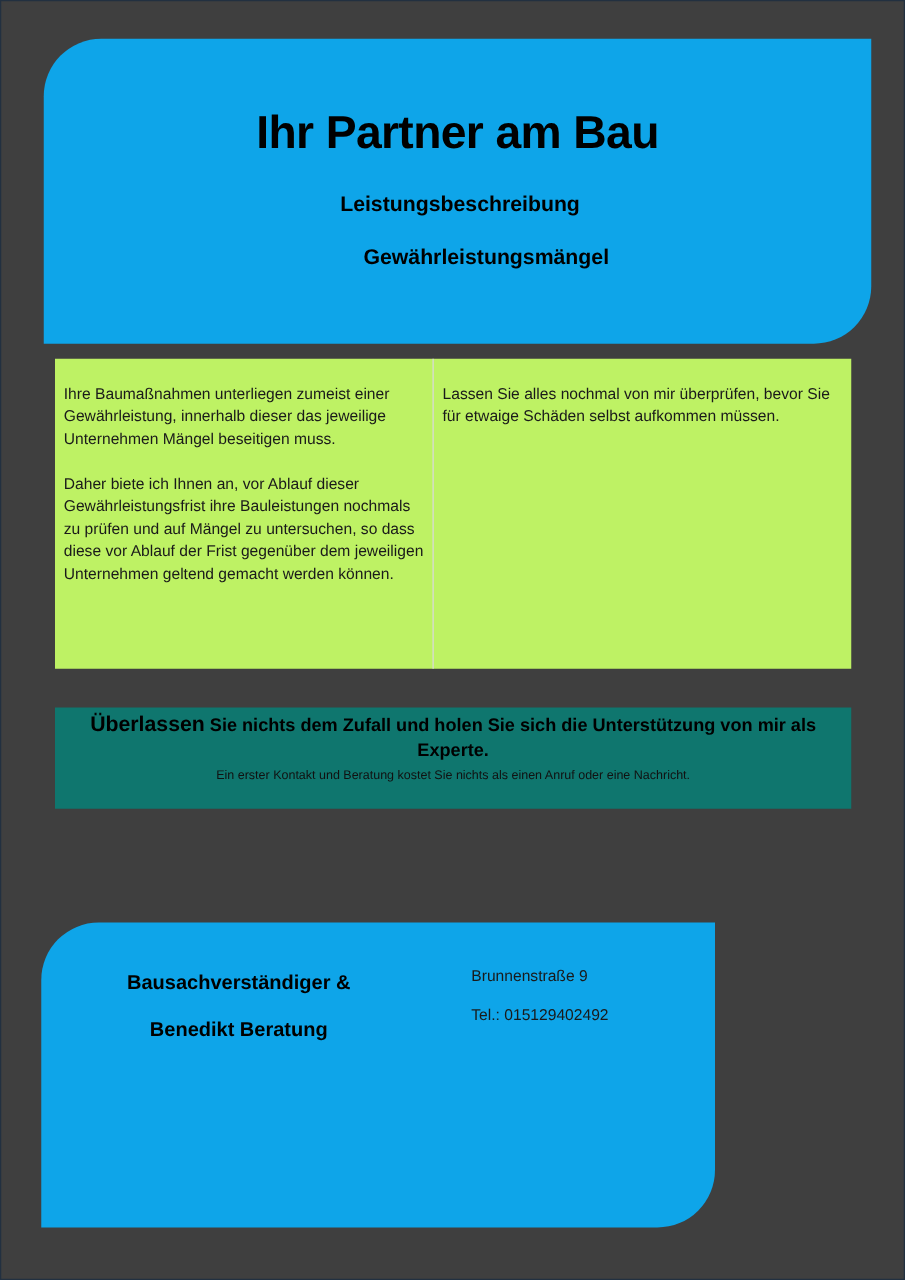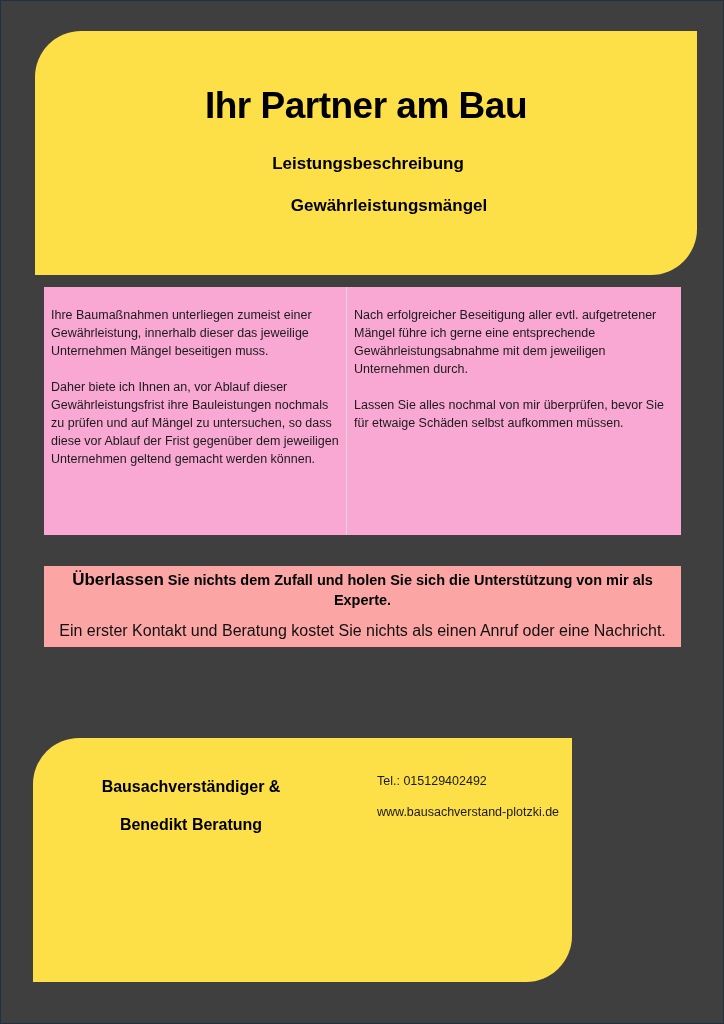--- a/index.html
+++ b/index.html
@@ -7,21 +7,21 @@
     body {
       background: #3f3f3f;
       border: 1px solid #223040;
       position: relative;
       overflow: hidden;
       font-family: "Liberation Sans", sans-serif;
       color: #111;
     }
     .panel-green {
       position: absolute;
-      background: #fde047;
+      background: #0ea5e9;
       border-radius: 46px 0 46px 0;
     }
     #top-panel { left: 34px; top: 30px; width: 662px; height: 244px; }
     #bottom-panel { left: 32px; top: 737px; width: 539px; height: 244px; }
 
     .title {
       position: absolute; left: 0; right: 0; top: 54px;
       text-align: center;
       font-family: "Liberation Sans", sans-serif;
       font-weight: bold;
@@ -34,52 +34,52 @@
       text-align: center;
       font-weight: bold;
       font-size: 17px;
       color: #000;
     }
     #sub1 { top: 123px; }
     #sub2 { top: 165px; margin-left: 42px; }
 
     #info-box {
       position: absolute; left: 43px; top: 286px; width: 637px; height: 248px;
-      background: #f9a8d4;
+      background: #bef264;
       display: flex;
     }
     .info-col {
       padding: 19px 7px 0 7px;
       font-size: 12.5px;
       line-height: 18px;
       color: #1a1a1a;
     }
     #col-left { width: 303px; border-right: 1px solid #d9d9d9; }
     #col-right { flex: 1; }
     .info-col p { margin-bottom: 18px; }
 
     #cta-box {
       position: absolute; left: 43px; top: 565px; width: 637px; height: 81px;
-      background: #fca5a5;
+      background: #0f766e;
       text-align: center;
       padding-top: 4px;
     }
     .cta-headline {
       font-weight: bold;
       font-size: 14.5px;
       line-height: 20px;
       color: #000;
       padding: 0 6px;
     }
     .cta-headline .big { font-size: 17px; }
     .cta-sub {
-      font-size: 16px;
+      font-size: 10px;
       line-height: 18px;
       color: #111;
-      margin-top: 12px;
+      margin-top: 1px;
     }
 
     #company {
       position: absolute; left: 42px; top: 35px; width: 232px;
       text-align: center;
       font-weight: bold;
       font-size: 16px;
       line-height: 28px;
       color: #000;
     }
@@ -99,32 +99,31 @@
   <div class="subtitle" id="sub1">Leistungsbeschreibung</div>
   <div class="subtitle" id="sub2">Gewährleistungsmängel</div>
 </div>
 
 <div id="info-box">
   <div class="info-col" id="col-left">
     <p>Ihre Baumaßnahmen unterliegen zumeist einer Gewährleistung, innerhalb dieser das jeweilige Unternehmen Mängel beseitigen muss.</p>
     <p>Daher biete ich Ihnen an, vor Ablauf dieser Gewährleistungsfrist ihre Bauleistungen nochmals zu prüfen und auf Mängel zu untersuchen, so dass diese vor Ablauf der Frist gegenüber dem jeweiligen Unternehmen geltend gemacht werden können.</p>
   </div>
   <div class="info-col" id="col-right">
-    <p>Nach erfolgreicher Beseitigung aller evtl. aufgetretener Mängel führe ich gerne eine entsprechende Gewährleistungsabnahme mit dem jeweiligen Unternehmen durch.</p>
     <p>Lassen Sie alles nochmal von mir überprüfen, bevor Sie für etwaige Schäden selbst aufkommen müssen.</p>
   </div>
 </div>
 
 <div id="cta-box">
   <div class="cta-headline"><span class="big">Überlassen</span><span> Sie nichts dem Zufall und holen Sie sich die Unterstützung von mir als Experte.</span></div>
   <div class="cta-sub">Ein erster Kontakt und Beratung kostet Sie nichts als einen Anruf oder eine Nachricht.</div>
 </div>
 
 <div id="bottom-panel" class="panel-green">
   <div id="company">
     <div>Bausachverständiger &amp;</div>
     <div class="name">Benedikt Beratung</div>
   </div>
   <div id="contact">
+    <div class="line">Brunnenstraße 9</div>
     <div class="line">Tel.: 015129402492</div>
-    <div class="line">www.bausachverstand-plotzki.de</div>
   </div>
 </div>
 
 </body></html>

